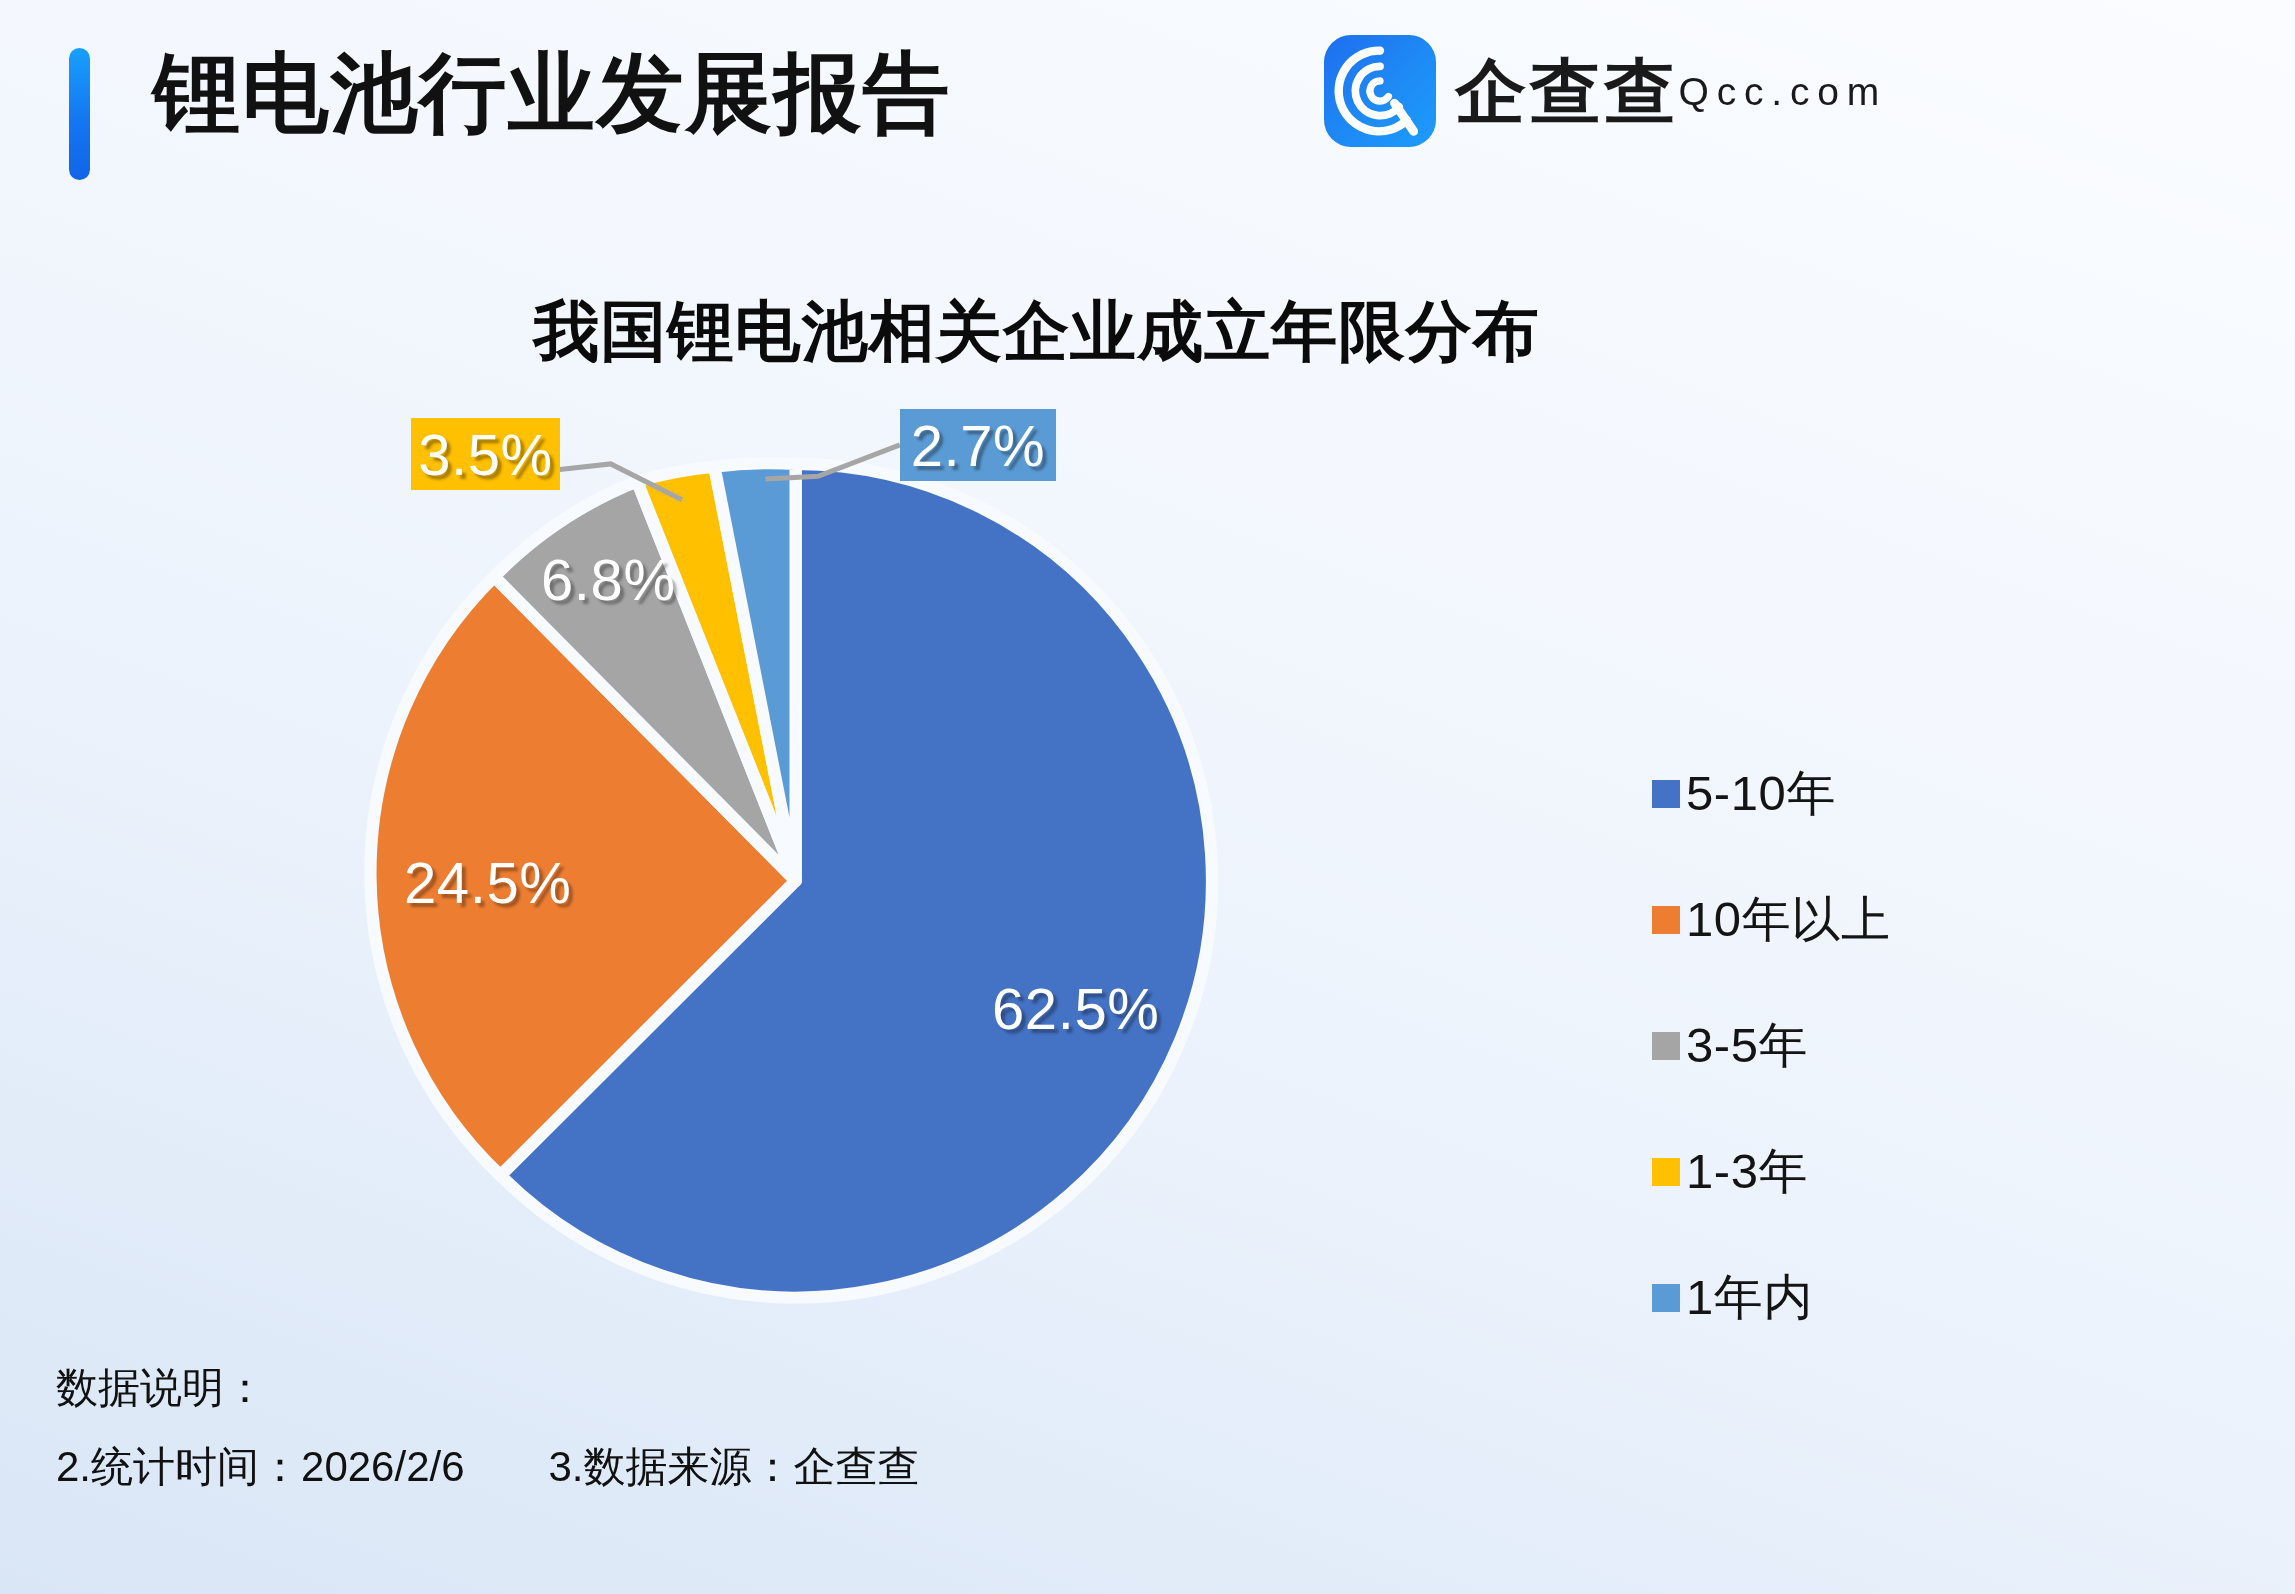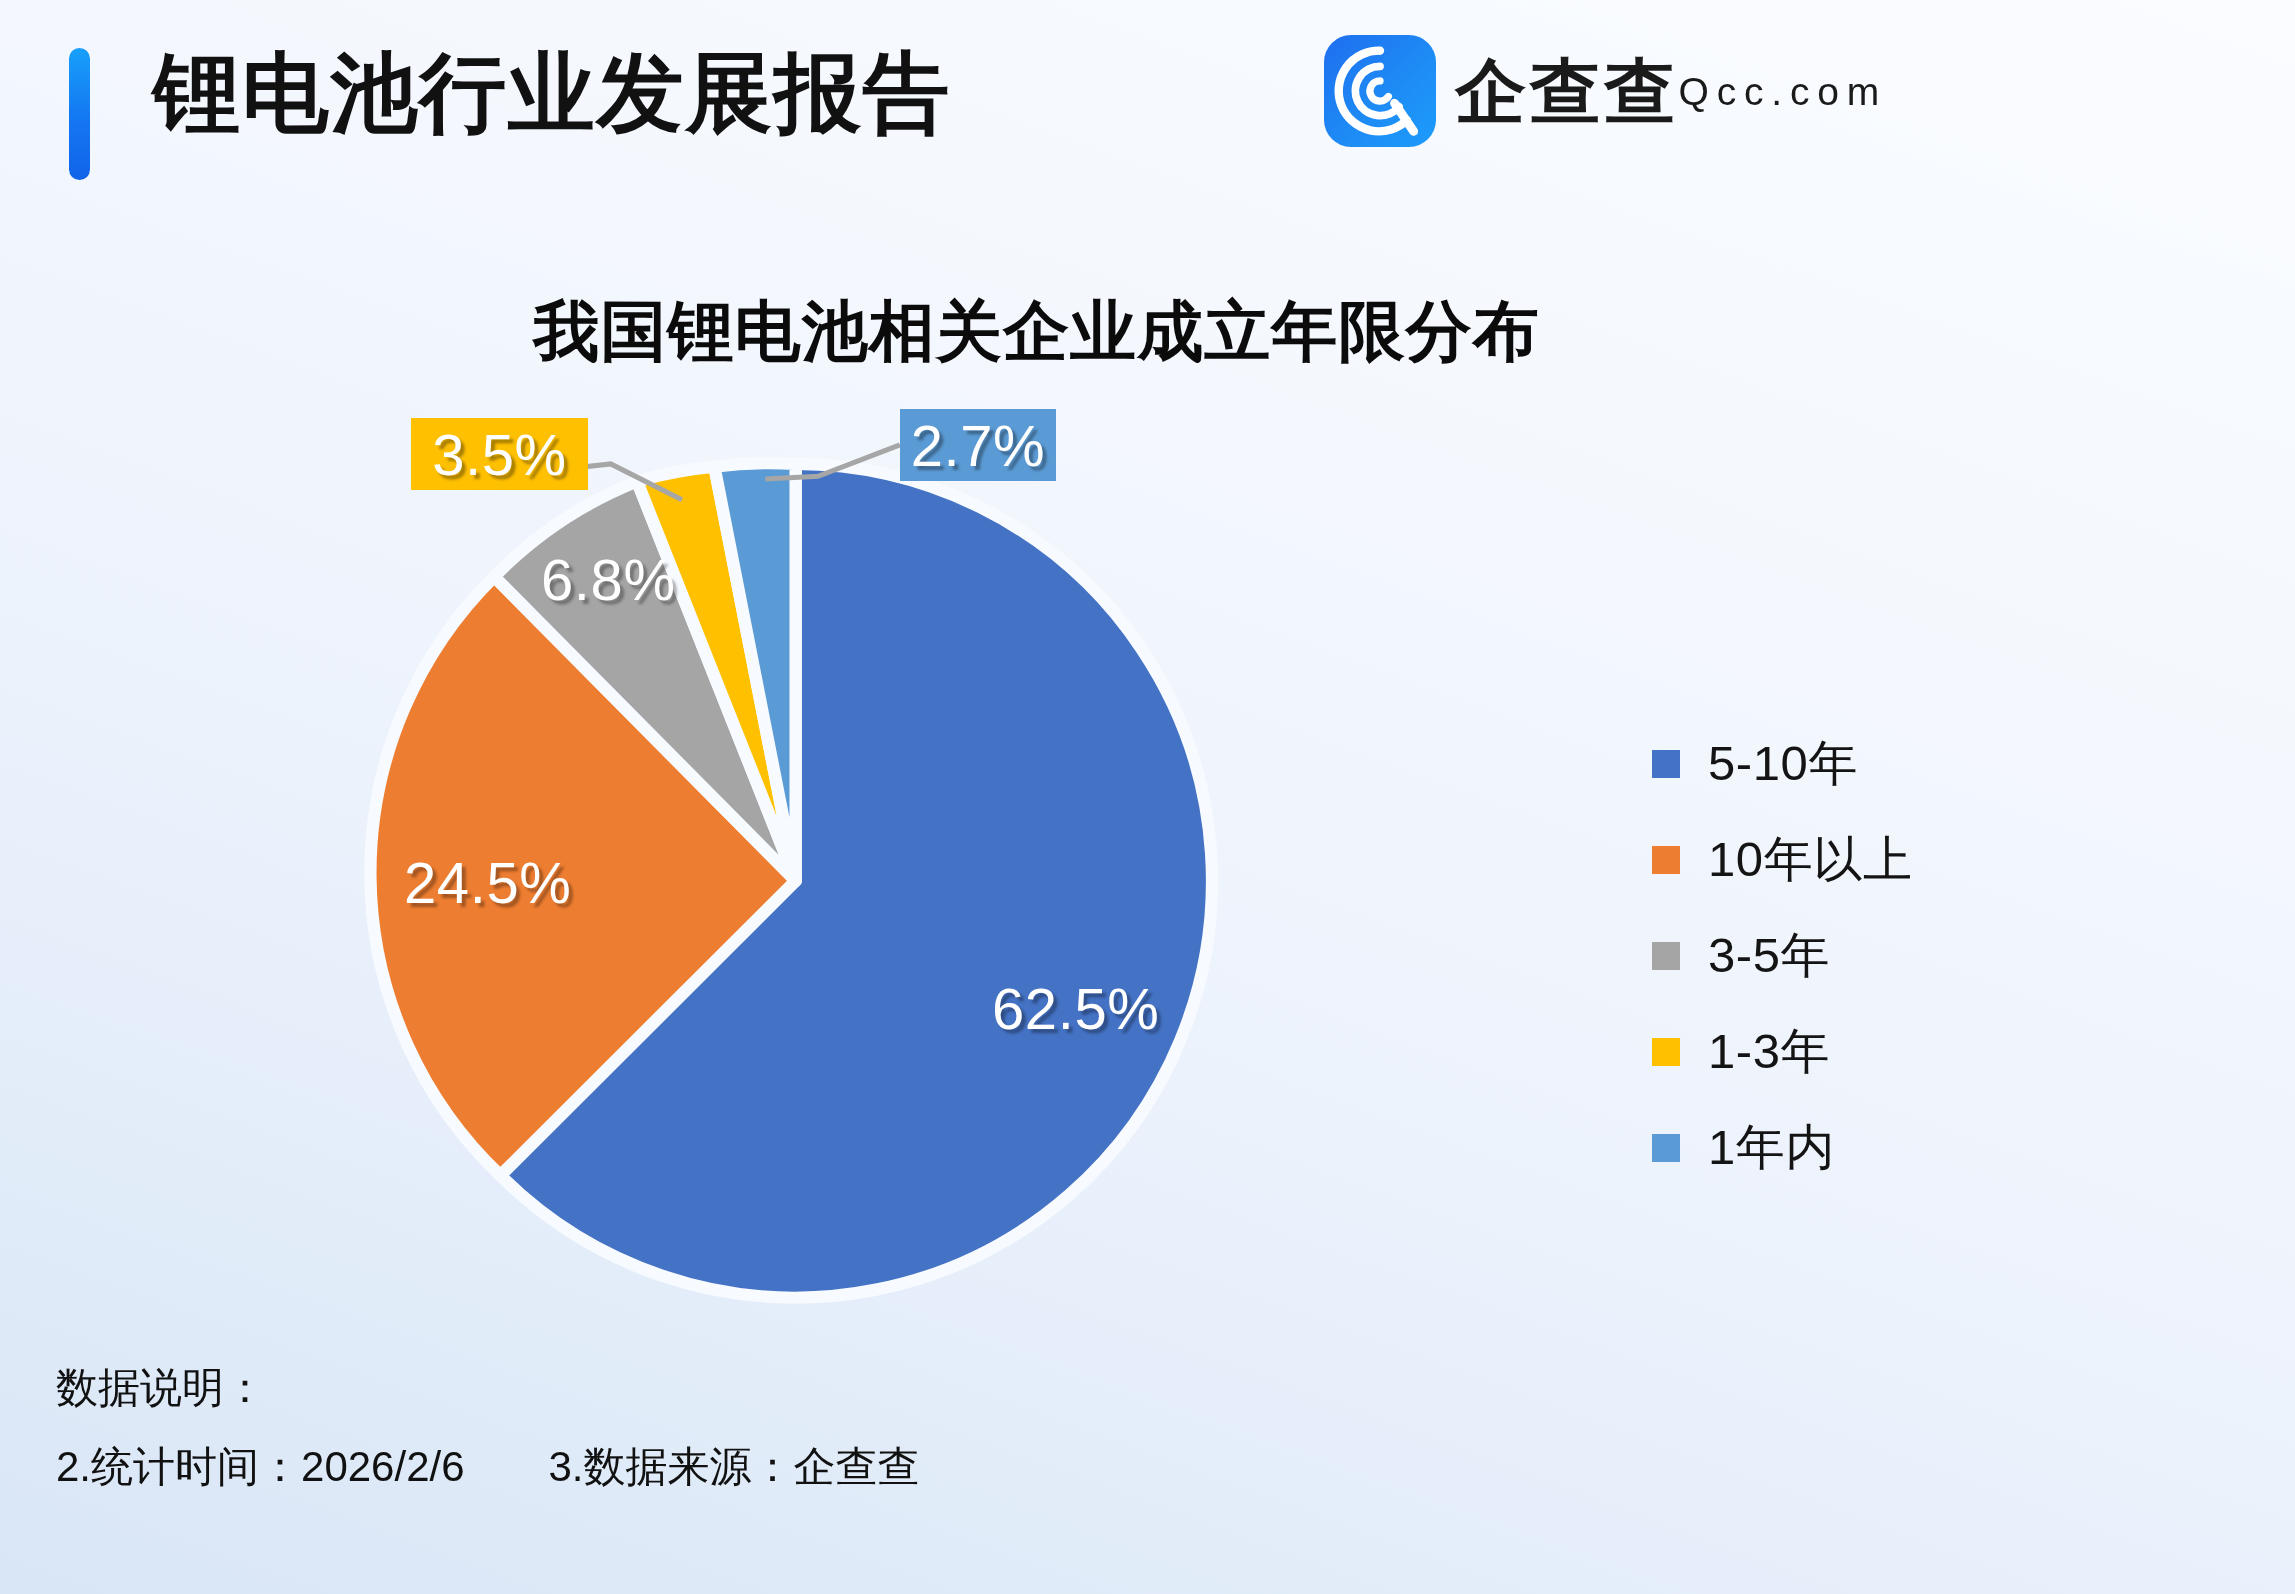--- a/index.html
+++ b/index.html
@@ -105,21 +105,21 @@
     justify-content: center;
     color: #FFFFFF;
     font-size: 58px;
     font-weight: normal;
     letter-spacing: 0.6px;
     text-shadow: 3.9px 3.9px 2.8px rgba(0,0,0,0.35);
     white-space: nowrap;
   }
   #callout-yellow {
     left: 411px; top: 418px;
-    width: 177px; height: 72px;
+    width: 149px; height: 72px;
     background: #FFC000;
   }
   #callout-lightblue {
     left: 900px; top: 409px;
     width: 156px; height: 72px;
     background: #5B9BD5;
   }
   .slice-label {
     position: absolute;
     color: #FFFFFF;
@@ -136,21 +136,22 @@
   #legend {
     position: absolute;
     left: 1652px; top: 739px;
     display: flex;
     flex-direction: column;
     gap: 47px;
   }
   .legend-item {
     display: flex;
     align-items: center;
-    gap: 28px;
+    gap: 6px;
+    margin-top: 30px;
   }
   .legend-swatch {
     width: 28px; height: 28px;
     flex: 0 0 auto;
   }
   .legend-label {
     font-size: 49px;
     color: #141414;
     letter-spacing: 0.6px;
     white-space: nowrap;

